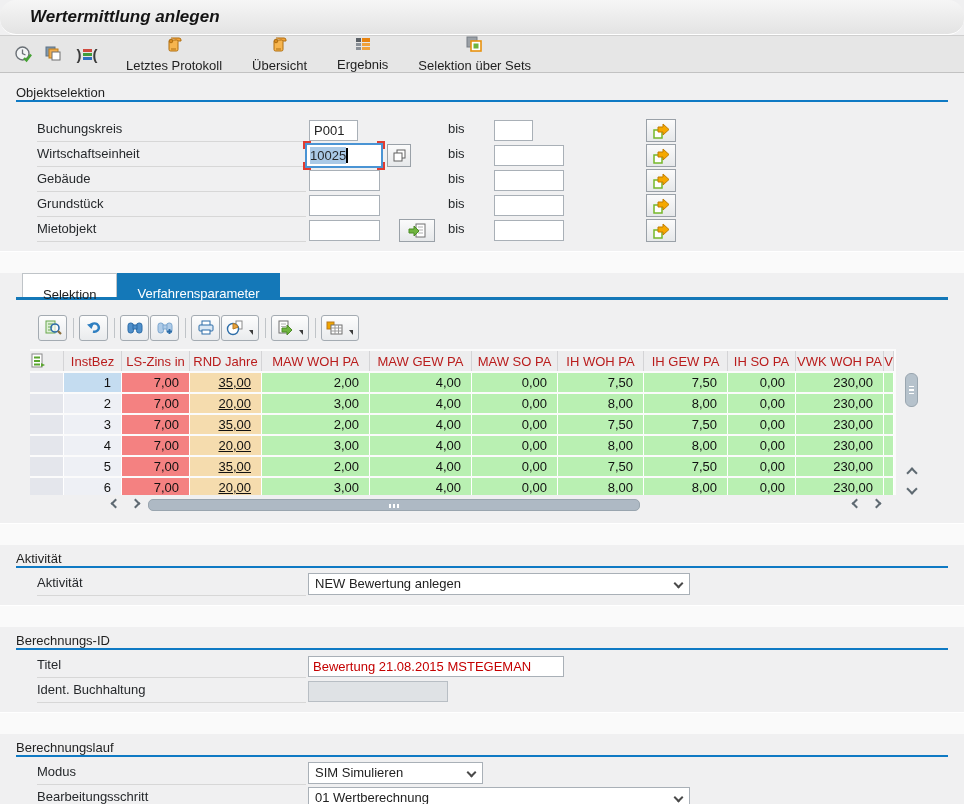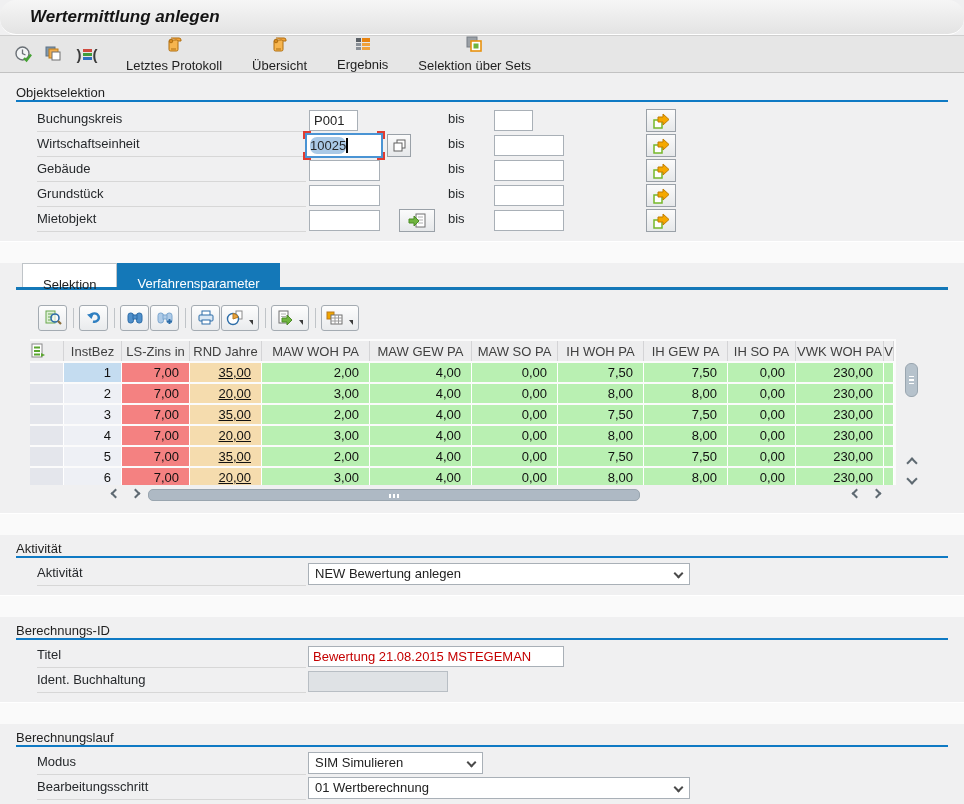--- a/index.html
+++ b/index.html
@@ -25,21 +25,21 @@
   .tb-iconbtn { width:26px; height:26px; display:flex; align-items:center; justify-content:center; cursor:default; }
   .tb-btn { display:flex; align-items:center; gap:5px; padding:3px 8px; margin-left:10px; color:#1f1f1f; white-space:nowrap;flex-direction:column; }
   .variant-bars { display:flex; flex-direction:column; gap:1px; margin:0 1px; }
   .variant-bars i { display:block; width:9px; height:3px; }
   .paren { font-size:15px; color:#3c3c3c; font-weight:bold; }
   
   .content { padding:0 16px; }
   .group { padding-top:12px; }
   .group-title { font-size:13px; color:#1f1f1f; }
   .blue-line { height:2px; background:#0f7ac4; }
-  .rows { margin-top:6px; }
+  .rows { margin-top:16px; }
   .f-row { position:relative; height:25px; }
   .f-label {
     position:absolute; left:21px; width:269px; height:24px; line-height:22px;
     border-bottom:1px solid #d7d7d7; color:#26292c;
   }
   .inp {
     position:absolute; top:2px; height:21px; border:1px solid #a9b0b7; background:#fff;
     font-family:"Liberation Sans",sans-serif; font-size:13px; color:#222; padding:0 4px;
   }
   .bis-label { position:absolute; left:432px; top:3px; }
@@ -51,21 +51,21 @@
   .sq-btn {
     position:absolute; top:1px; height:23px; border:1px solid #9aa1a8;
     background:linear-gradient(#fbfbfb,#e6e8ea);
     display:flex; align-items:center; justify-content:center;
   }
   
   .focus-wrap {
     position:absolute; left:289px; top:0px; width:78px; height:25px;
     border:2px solid #4a94d4; background:#fff; display:flex; align-items:center; padding-left:3px;
   }
-  .focus-wrap .seltext { background:#aac9e6; padding:1px 0;border-radius:7px; }
+  .focus-wrap .seltext { background:#aac9e6; padding:1px 0; }
   .caret { display:inline-block; width:2px; height:15px; background:#000; vertical-align:middle; }
   .fc { position:absolute; width:8px; height:8px; }
   .fc.tl { left:-4px; top:-4px; border-left:2px solid #e03c31; border-top:2px solid #e03c31; }
   .fc.tr { right:-4px; top:-4px; border-right:2px solid #e03c31; border-top:2px solid #e03c31; }
   .fc.bl { left:-4px; bottom:-4px; border-left:2px solid #e03c31; border-bottom:2px solid #e03c31; }
   .fc.br { right:-4px; bottom:-4px; border-right:2px solid #e03c31; border-bottom:2px solid #e03c31; }
   
   .section-gap { height:22px; background:#fafafa; border-top:1px solid #ffffff; margin:0 -16px; }
   
   .tabstrip { display:flex; margin-left:6px; }
@@ -83,21 +83,21 @@
   }
   .alv-btn.wide { width:38px; justify-content:flex-start; padding-left:4px; }
   .alv-sep { width:1px; height:20px; background:#c0c4c8; margin:0 5px; }
   .dd-tri { width:0; height:0; border-left:4px solid transparent; border-top:5px solid #3c3c3c; margin-left:5px; margin-top:10px; }
   
   .grid-zone { position:relative; }
   .grid-clip { width:866px; height:146px; overflow:hidden; background:#fbfbfb; }
   table.grid { border-collapse:separate; border-spacing:0 2px; table-layout:fixed; width:864px; }
   table.grid th {
     height:20px; background:#ededee; font-weight:normal; text-align:center;
-    border-right:1px solid #d4d4d6; overflow:hidden; white-space:nowrap; color:#404040;
+    border-right:1px solid #d4d4d6; overflow:hidden; white-space:nowrap; color:#b91c1c;
   }
   table.grid th.c-selh { background:#ededee; }
   table.grid td {
     height:19px; overflow:hidden; white-space:nowrap; text-align:right;
     padding-right:10px; border-right:1px solid #ffffff; color:#111;
   }
   td.c-sel { background:#e4e6ec; border-right:1px solid #d0d0d4; }
   td.c-inst { background:#eef0f5; padding-right:8px; }
   td.c-inst.sel { background:#c4dcf0; }
   td.c-red { background:#f48181; }

